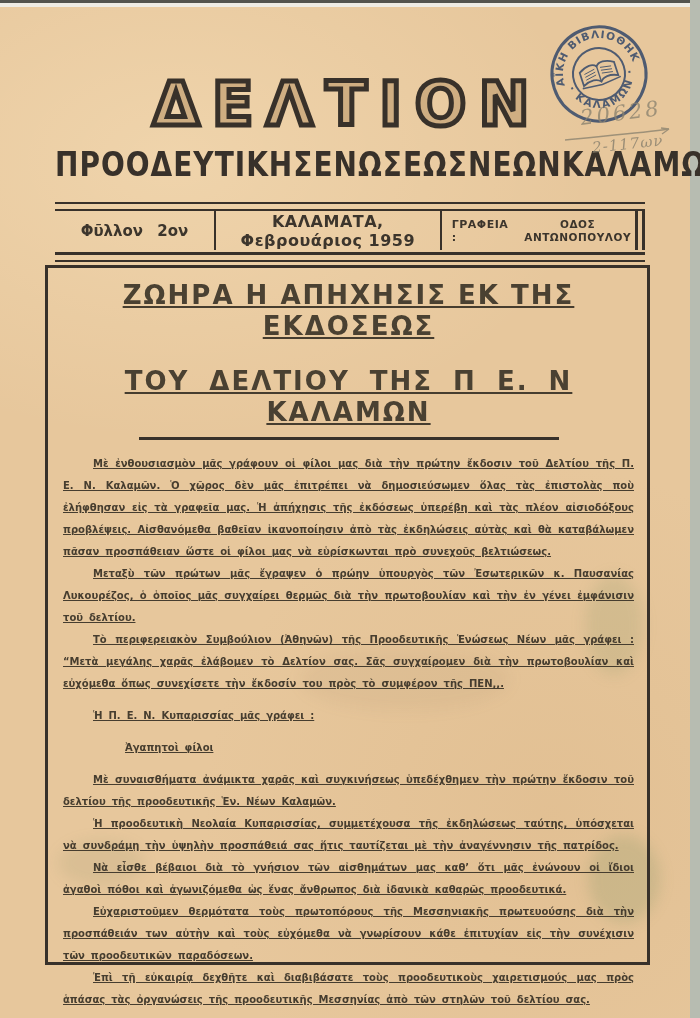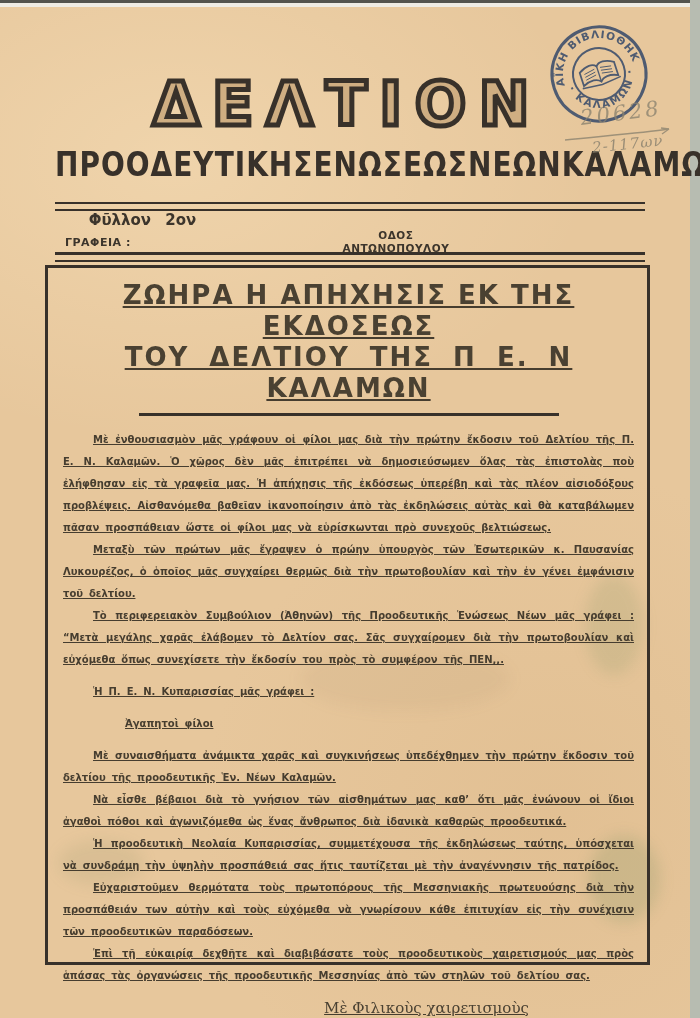--- a/index.html
+++ b/index.html
@@ -39,37 +39,37 @@
   .hw-num{left:580px;top:94px;font-size:21px;letter-spacing:3px;transform:rotate(-7deg);opacity:.8;}
   .hw-arrow{position:absolute;left:563px;top:116px;width:118px;height:24px;overflow:visible;opacity:.8;}
   .hw-note{left:592px;top:128px;font-size:15px;letter-spacing:1px;transform:rotate(-6deg);opacity:.85;}
 
   
   .rule-top{position:absolute;left:55px;top:195px;width:590px;height:5px;
     border-top:2px solid #38312a;border-bottom:2px solid #38312a;}
   .rule-bottom{position:absolute;left:55px;top:245px;width:590px;height:5px;
     border-top:3px solid #38312a;border-bottom:2px solid #38312a;}
   .infobar{position:absolute;left:55px;top:204px;width:590px;height:39px;
-    display:flex;color:#3c352c;flex-direction:column;}
+    display:flex;align-items:center;color:#3c352c;}
   .cell{box-sizing:border-box;}
   .c1{width:175px;text-align:center;font-size:15px;font-weight:bold;word-spacing:9px;}
   .vdiv{width:2px;align-self:stretch;background:#38312a;}
   .c2{width:247px;text-align:center;font-size:16px;font-weight:bold;letter-spacing:.5px;}
   .c3{flex:1;display:flex;align-items:center;padding-left:10px;gap:16px;}
   .offices-label{font-size:11px;font-weight:bold;letter-spacing:.5px;}
   .offices-value{flex:1;text-align:center;font-size:10.5px;font-weight:bold;line-height:13px;letter-spacing:.5px;}
   .offices-value span{display:block;}
   .dblbar{display:flex;gap:4px;align-self:stretch;margin-left:4px;}
   .dblbar i{display:block;width:3px;background:#38312a;}
 
   
   .article-box{position:absolute;left:45px;top:258px;width:605px;height:700px;
     box-sizing:border-box;border:3px solid #38312a;padding:12px 13px 0 15px;color:#463d2f;text-decoration:underline;}
   .headline{font-size:26px;font-weight:bold;letter-spacing:2px;line-height:31px;text-align:center;color:#4a4132;}
-  .headline .h2{word-spacing:9px;}
+  .headline .h2{word-spacing:9px;margin-top:24px;}
   .head-underline{width:420px;height:3px;background:#38312a;margin:9px auto 13px;}
   .body-text{font-size:10px;font-weight:bold;line-height:22px;word-spacing:2.5px;}
   .body-text p{margin:0;text-indent:30px;text-align:justify;}
   .body-text p.gap{margin-top:10px;}
   .salutation{text-indent:0 !important;text-align:left !important;margin:10px 0 10px 62px !important;}
   .closing{margin-top:12px;text-align:center;transform:translateX(78px);}
   .closing-line{font-family:"DejaVu Serif",serif;font-size:15px;color:#4a4132;}
 </style>
 </head>
 <body>
@@ -121,20 +121,21 @@
       <path d="M2,17 C 40,13 78,10 106,6" fill="none" stroke="#8d8470" stroke-width="1.5"></path>
       <path d="M106,6 l-8,-1 M106,6 l-7,5" fill="none" stroke="#8d8470" stroke-width="1.3"></path>
     </svg>
     <div class="hw hw-note">2-117ων</div>
 
     <div class="rule-top"></div>
 
     <div class="infobar">
       <div class="cell c1">Φῦλλον 2ον</div>
       <div class="vdiv"></div>
+      <div class="cell c2">ΚΑΛΑΜΑΤΑ, Φεβρουάριος 1959</div>
       <div class="vdiv"></div>
       <div class="cell c3">
         <span class="offices-label">ΓΡΑΦΕΙΑ :</span>
         <span class="offices-value">
           <span>ΟΔΟΣ</span>
           <span>ΑΝΤΩΝΟΠΟΥΛΟΥ</span>
         </span>
       </div>
       <div class="dblbar">
           <i></i>
@@ -151,22 +152,22 @@
       </div>
       <div class="head-underline"></div>
 
       <div class="body-text">
         <p>Μὲ ἐνθουσιασμὸν μᾶς γράφουν οἱ φίλοι μας διὰ τὴν πρώτην ἔκδοσιν τοῦ Δελτίου τῆς Π. Ε. Ν. Καλαμῶν. Ὁ χῶρος δὲν μᾶς ἐπιτρέπει νὰ δημοσιεύσωμεν ὅλας τὰς ἐπιστολὰς ποὺ ἐλήφθησαν εἰς τὰ γραφεῖα μας. Ἡ ἀπήχησις τῆς ἐκδόσεως ὑπερέβη καὶ τὰς πλέον αἰσιοδόξους προβλέψεις. Αἰσθανόμεθα βαθεῖαν ἱκανοποίησιν ἀπὸ τὰς ἐκδηλώσεις αὐτὰς καὶ θὰ καταβάλωμεν πᾶσαν προσπάθειαν ὥστε οἱ φίλοι μας νὰ εὑρίσκωνται πρὸ συνεχοῦς βελτιώσεως.</p>
         <p>Μεταξὺ τῶν πρώτων μᾶς ἔγραψεν ὁ πρώην ὑπουργὸς τῶν Ἐσωτερικῶν κ. Παυσανίας Λυκουρέζος, ὁ ὁποῖος μᾶς συγχαίρει θερμῶς διὰ τὴν πρωτοβουλίαν καὶ τὴν ἐν γένει ἐμφάνισιν τοῦ δελτίου.</p>
         <p>Τὸ περιφερειακὸν Συμβούλιον (Ἀθηνῶν) τῆς Προοδευτικῆς Ἑνώσεως Νέων μᾶς γράφει : “Μετὰ μεγάλης χαρᾶς ἐλάβομεν τὸ Δελτίον σας. Σᾶς συγχαίρομεν διὰ τὴν πρωτοβουλίαν καὶ εὐχόμεθα ὅπως συνεχίσετε τὴν ἔκδοσίν του πρὸς τὸ συμφέρον τῆς ΠΕΝ,,.</p>
         <p class="gap">Ἡ Π. Ε. Ν. Κυπαρισσίας μᾶς γράφει :</p>
         <p class="salutation">Ἀγαπητοὶ φίλοι</p>
         <p>Μὲ συναισθήματα ἀνάμικτα χαρᾶς καὶ συγκινήσεως ὑπεδέχθημεν τὴν πρώτην ἔκδοσιν τοῦ δελτίου τῆς προοδευτικῆς Ἑν. Νέων Καλαμῶν.</p>
+        <p>Ἡ προοδευτικὴ Νεολαία Κυπαρισσίας, συμμετέχουσα τῆς ἐκδηλώσεως ταύτης, ὑπόσχεται νὰ συνδράμῃ τὴν ὑψηλὴν προσπάθειά σας ἥτις ταυτίζεται μὲ τὴν ἀναγέννησιν τῆς πατρίδος.</p>
         <p>Νὰ εἶσθε βέβαιοι διὰ τὸ γνήσιον τῶν αἰσθημάτων μας καθ’ ὅτι μᾶς ἐνώνουν οἱ ἴδιοι ἀγαθοὶ πόθοι καὶ ἀγωνιζόμεθα ὡς ἕνας ἄνθρωπος διὰ ἰδανικὰ καθαρῶς προοδευτικά.</p>
-        <p>Ἡ προοδευτικὴ Νεολαία Κυπαρισσίας, συμμετέχουσα τῆς ἐκδηλώσεως ταύτης, ὑπόσχεται νὰ συνδράμῃ τὴν ὑψηλὴν προσπάθειά σας ἥτις ταυτίζεται μὲ τὴν ἀναγέννησιν τῆς πατρίδος.</p>
         <p>Εὐχαριστοῦμεν θερμότατα τοὺς πρωτοπόρους τῆς Μεσσηνιακῆς πρωτευούσης διὰ τὴν προσπάθειάν των αὐτὴν καὶ τοὺς εὐχόμεθα νὰ γνωρίσουν κάθε ἐπιτυχίαν εἰς τὴν συνέχισιν τῶν προοδευτικῶν παραδόσεων.</p>
         <p>Ἐπὶ τῇ εὐκαιρίᾳ δεχθῆτε καὶ διαβιβάσατε τοὺς προοδευτικοὺς χαιρετισμούς μας πρὸς ἁπάσας τὰς ὀργανώσεις τῆς προοδευτικῆς Μεσσηνίας ἀπὸ τῶν στηλῶν τοῦ δελτίου σας.</p>
       </div>
 
       <div class="closing">
         <div class="closing-line">Μὲ Φιλικοὺς χαιρετισμοὺς</div>
 
       </div>
     </section>
   </div>

